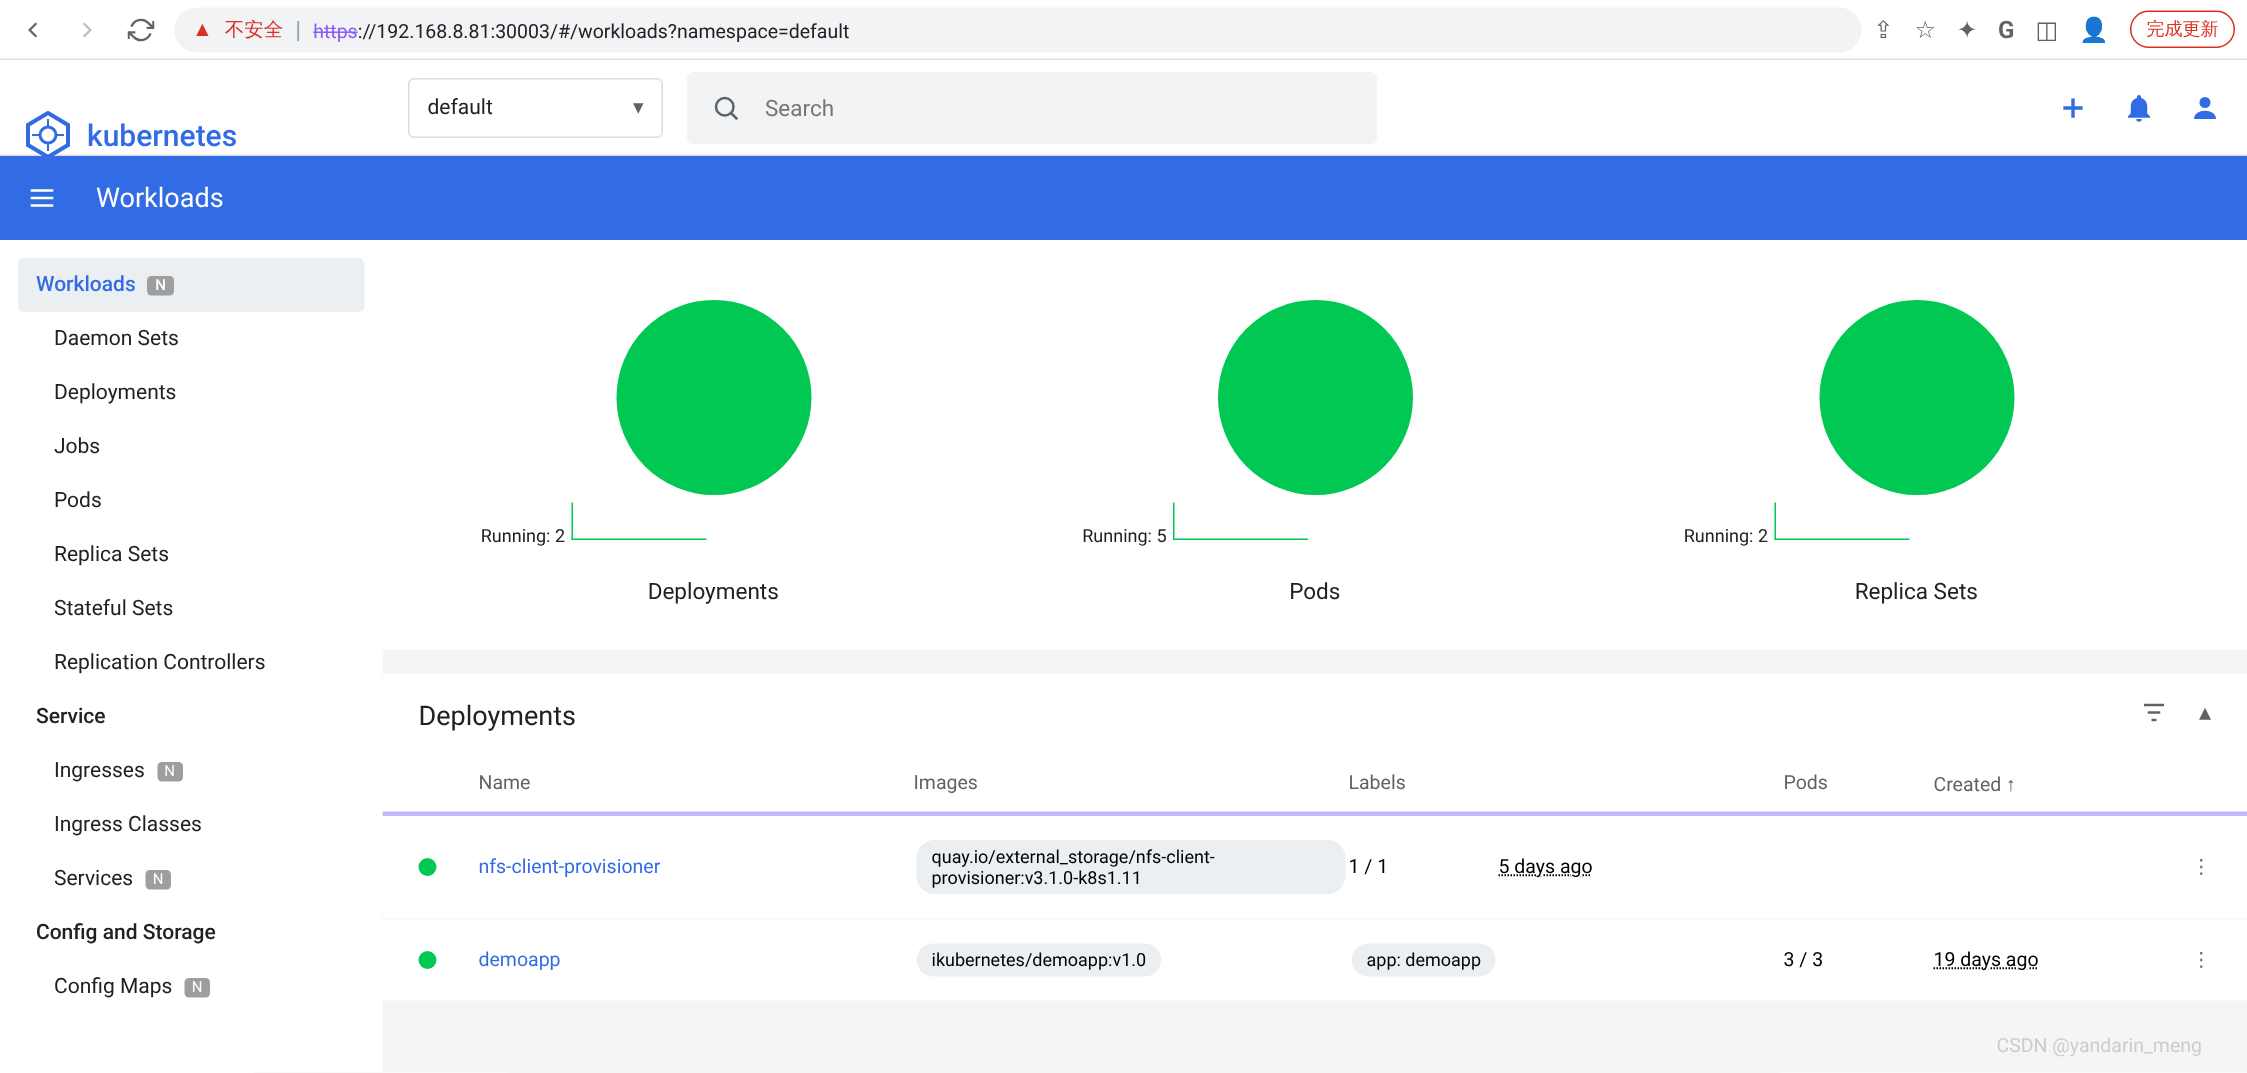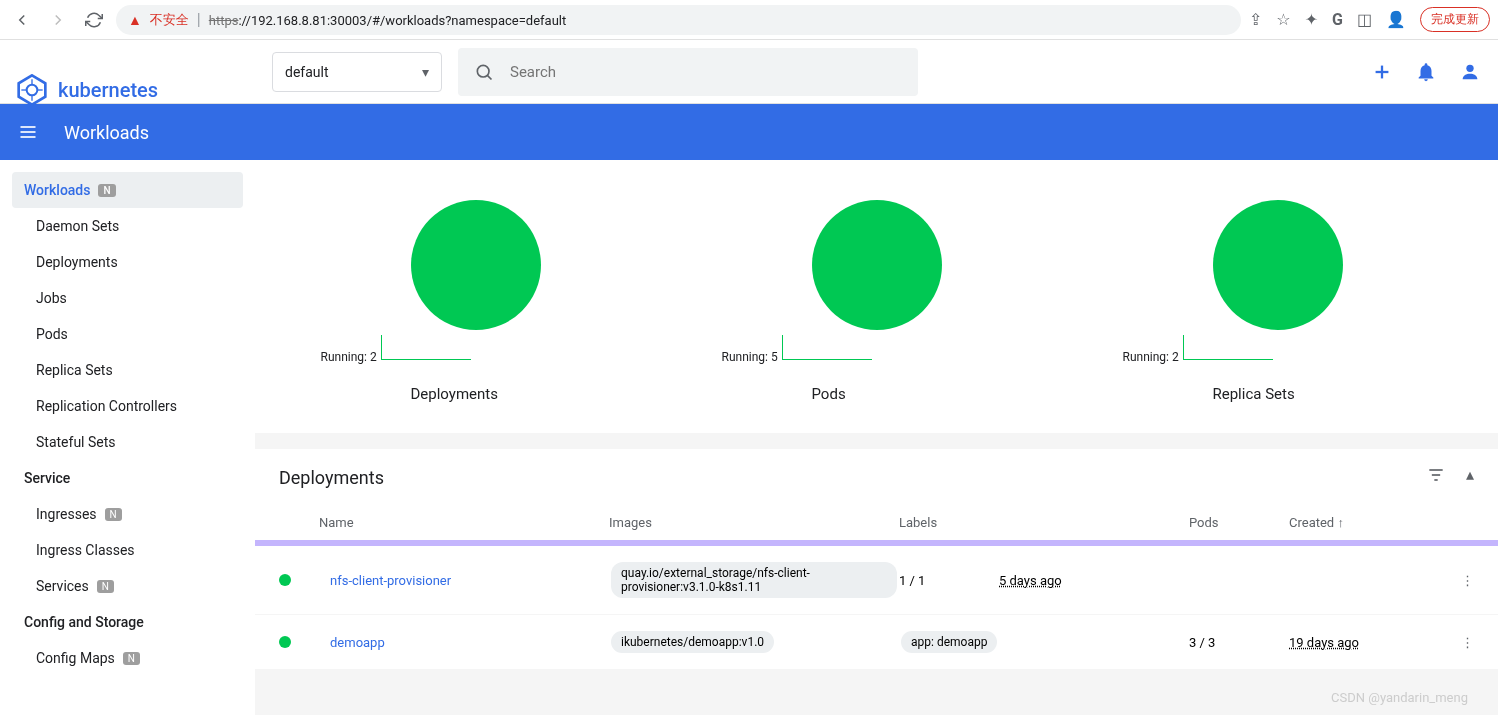--- a/index.html
+++ b/index.html
@@ -6,21 +6,21 @@
     body { width: 1498px; height: 715px; overflow: hidden; background: #fff; }
     
     
     .browser-bar { height: 40px; display: flex; align-items: center; padding: 0 8px; gap: 8px; border-bottom: 1px solid #e0e0e0; }
     .nav-btn { width: 28px; height: 28px; display: flex; align-items: center; justify-content: center; color: #5f6368; border-radius: 50%; cursor: pointer; }
     .nav-btn.disabled { color: #bdbdbd; }
     .url-bar { flex: 1; height: 30px; background: #f1f3f4; border-radius: 15px; display: flex; align-items: center; padding: 0 12px; gap: 8px; max-width: 1280px; }
     .warning-icon { color: #d93025; font-size: 14px; }
     .insecure-text { color: #d93025; font-size: 13px; }
     .url-divider { color: #9aa0a6; }
-    .url-https { color: #737373; text-decoration: line-through; font-size: 13px; }
+    .url-https { color: #8b5cf6; text-decoration: line-through; font-size: 13px; }
     .url-text { color: #202124; font-size: 13px; }
     .br-icons { display: flex; gap: 14px; align-items: center; color: #5f6368; }
     .update-btn { border: 1px solid #d93025; color: #d93025; border-radius: 14px; padding: 3px 10px; font-size: 12px; }
     
     
     .top-header { height: 64px; display: flex; align-items: center; padding: 0 16px; gap: 16px; border-bottom: 1px solid #e0e0e0; }
     .logo { display: flex; align-items: center; gap: 10px; width: 240px; margin-top: 37px; }
     .logo svg { width: 32px; height: 32px; }
     .logo-text { color: #326ce5; font-size: 20px; font-weight: 500; }
     .ns-select { width: 170px; height: 40px; border: 1px solid #dadce0; border-radius: 4px; display: flex; align-items: center; justify-content: space-between; padding: 0 12px; font-size: 14px; color: #202124; }
@@ -40,42 +40,42 @@
     .nav-item { padding: 10px 12px; font-size: 14px; color: #202124; border-radius: 4px; cursor: pointer; display: flex; align-items: center; gap: 8px; }
     .nav-item.sub { padding-left: 24px; }
     .nav-item.active { background: #eceff1; color: #326ce5; font-weight: 500; }
     .nav-item.section { font-weight: 500; cursor: default; }
     .badge-n { background: #9e9e9e; color: #fff; font-size: 10px; padding: 1px 5px; border-radius: 3px; }
     
     .content { flex: 1; background: #f5f5f5; padding: 0; overflow-y: auto; }
     
     
     .charts-card { background: #fff; margin: 0; padding: 40px 20px 30px; display: flex; justify-content: space-around; }
-    .chart { display: flex; flex-direction: column; position: relative; }
+    .chart { display: flex; flex-direction: column; align-items: center; position: relative; }
     .pie { width: 130px; height: 130px; border-radius: 50%; background: #00c853; position: relative; }
     .chart-line { position: absolute; border: 1px solid #00c853; border-top: none; border-right: none; }
     .chart-label { font-size: 12px; color: #202124; position: absolute; }
     .chart-title { margin-top: 55px; font-size: 15px; color: #202124; }
     
     
     .table-card { background: #fff; margin-top: 16px; }
     .table-header { display: flex; align-items: center; justify-content: space-between; padding: 16px 24px; }
     .table-title { font-size: 18px; color: #202124; }
     .table-actions { display: flex; gap: 20px; color: #5f6368; }
     .tbl { width: 100%; }
-    .thead { display: flex; padding: 10px 24px; font-size: 13px; color: #5f6368; border-bottom: 6px solid #c4b5fd; }
+    .thead { display: flex; padding: 10px 24px; font-size: 13px; color: #5f6368; border-bottom: 3px solid #c4b5fd; }
     .th-status { width: 40px; }
     .th-name { width: 290px; }
     .th-images { width: 290px; }
     .th-labels { width: 290px; }
     .th-pods { width: 100px; }
     .th-created { width: 130px; }
     .trow { display: flex; padding: 14px 24px; font-size: 13px; align-items: center; border-bottom: 1px solid #f5f5f5; }
     .status-dot { width: 12px; height: 12px; border-radius: 50%; background: #00c853; }
-    .name-link { color: #326ce5; margin-left: 11px; }
+    .name-link { color: #326ce5; }
     .chip { display: inline-block; background: #eceff1; border-radius: 12px; padding: 4px 10px; margin: 2px; font-size: 12px; }
     .show-all { color: #326ce5; margin-left: 10px; font-size: 13px; }
     .created { text-decoration: underline dotted; }
     .more-icon { margin-left: auto; color: #5f6368; }
     .watermark { position: absolute; right: 30px; bottom: 10px; color: #ccc; font-size: 13px; }
   </style>
 </head>
 <body>
 
 <div class="browser-bar">
@@ -168,22 +168,22 @@
 </div>
 
 <div class="main">
   <div class="sidebar" id="sidebar">
       <div class="nav-item active">Workloads<span class="badge-n">N</span></div>
       <div class="nav-item sub">Daemon Sets</div>
       <div class="nav-item sub">Deployments</div>
       <div class="nav-item sub">Jobs</div>
       <div class="nav-item sub">Pods</div>
       <div class="nav-item sub">Replica Sets</div>
+      <div class="nav-item sub">Stateful Sets</div>
       <div class="nav-item sub">Replication Controllers</div>
-      <div class="nav-item sub">Stateful Sets</div>
       <div class="nav-item section">Service</div>
       <div class="nav-item sub">Ingresses<span class="badge-n">N</span></div>
       <div class="nav-item sub">Ingress Classes</div>
       <div class="nav-item sub">Services<span class="badge-n">N</span></div>
       <div class="nav-item section">Config and Storage</div>
       <div class="nav-item sub">Config Maps<span class="badge-n">N</span></div>
     </div>
 
   <div class="content">
     <div class="charts-card" id="charts">

